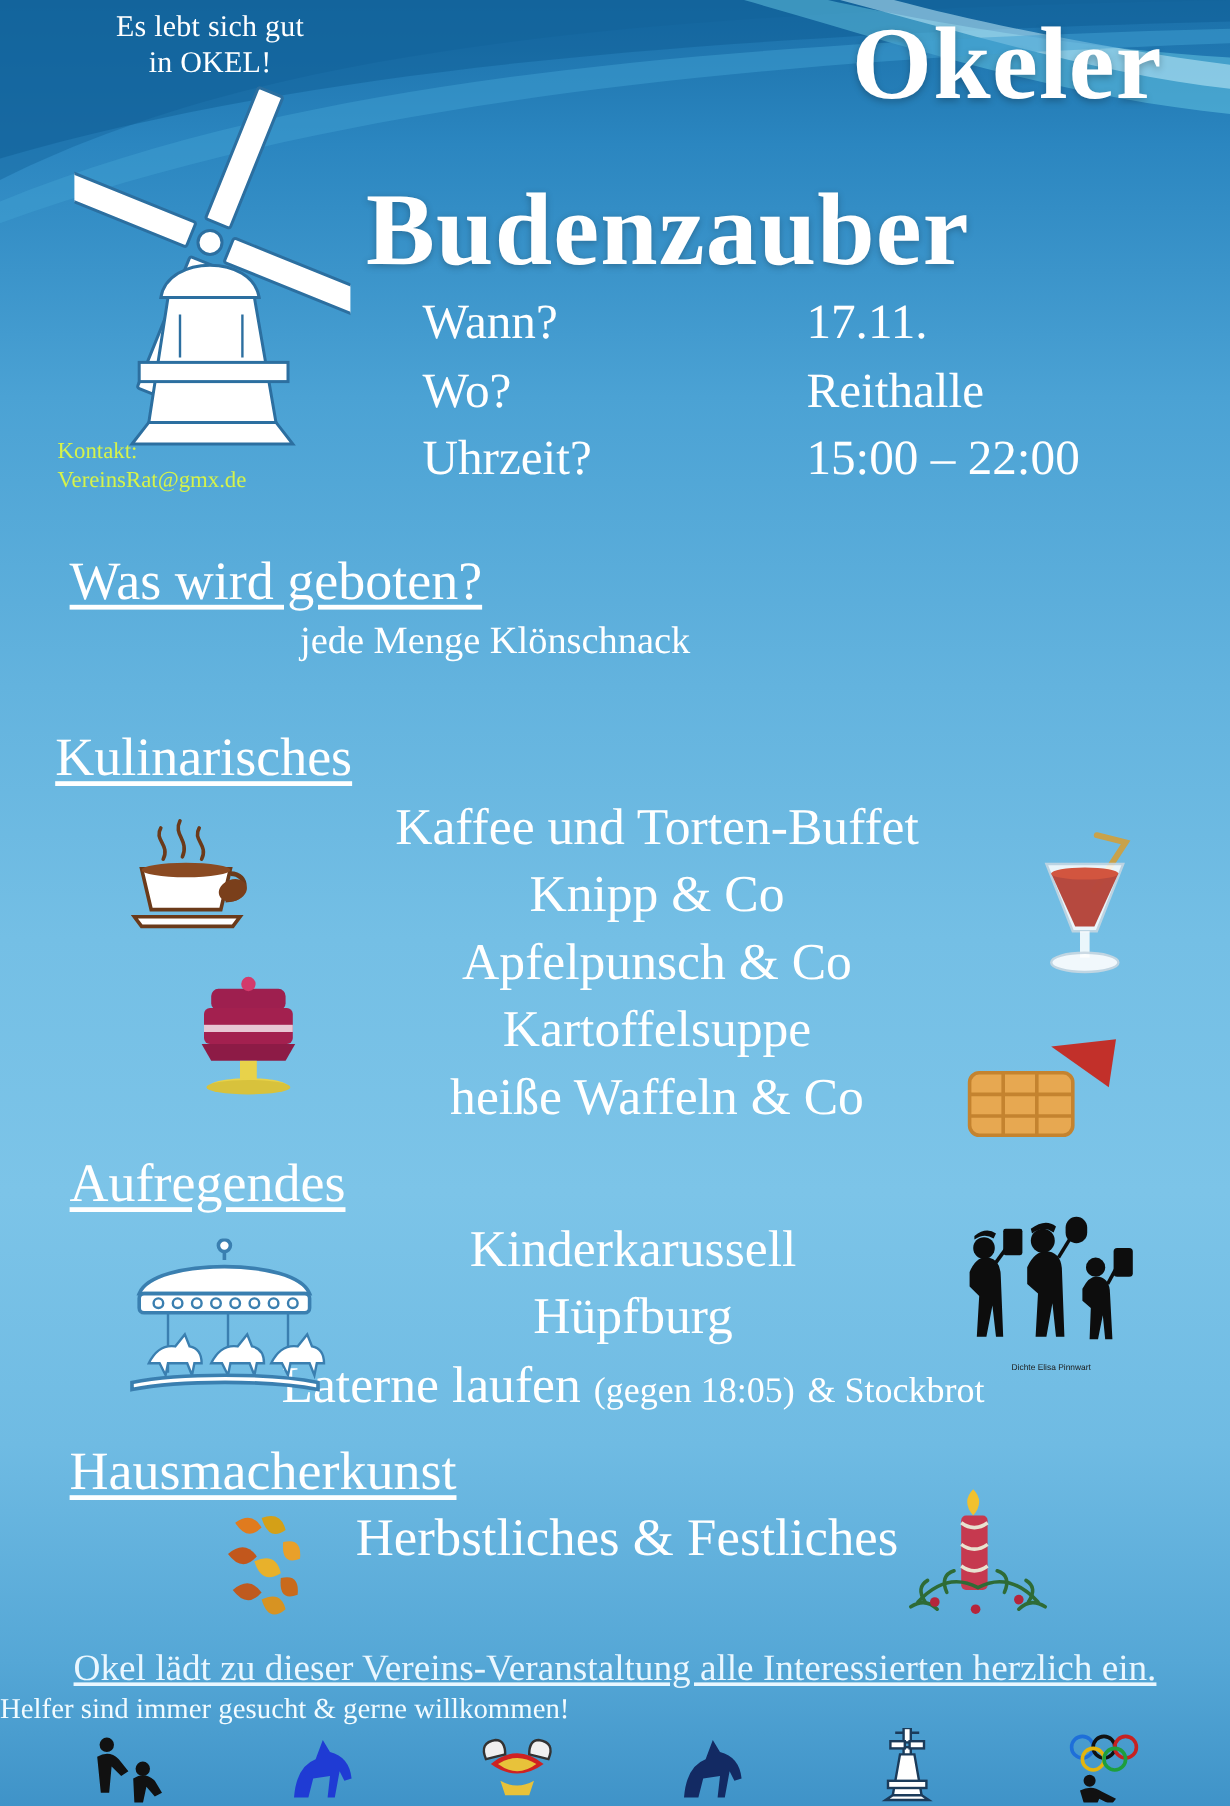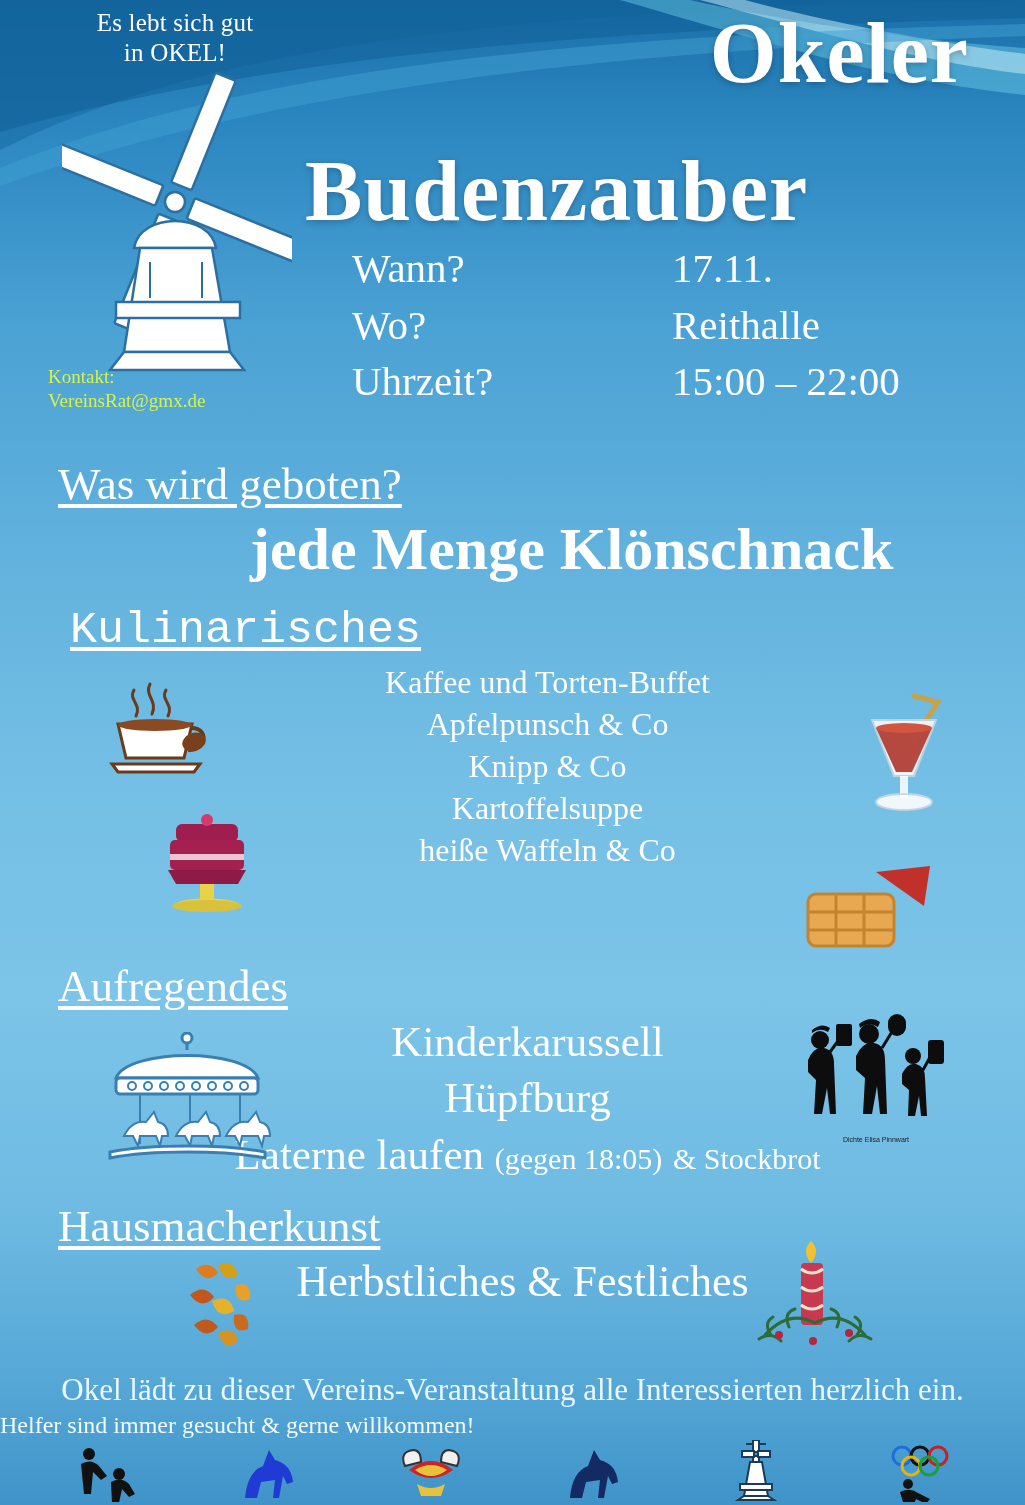--- a/index.html
+++ b/index.html
@@ -104,39 +104,38 @@
 
   
   .section-head {
     position: absolute;
     font-size: 45px;
     text-decoration: underline;
     text-underline-offset: 5px;
     white-space: nowrap;
   }
   .head-offer   { left: 58px;  top: 458px; }
-  .head-food    { left: 70px;  top: 605px; font-family: Liberation Mono, monospace; }
+  .head-food    { left: 46px;  top: 605px; }
   .head-fun     { left: 58px;  top: 960px; }
   .head-craft   { left: 58px;  top: 1200px; }
 
   .offer-line {
     position: absolute;
     left: 250px;
     top: 515px;
-    font-size: 60px;
-    font-weight: bold;
+    font-size: 32px;
   }
 
   .food-list {
     position: absolute;
     left: 0;
     top: 662px;
     width: 1025px;
     text-align: center;
-    font-size: 32px;
+    font-size: 43px;
     line-height: 1.31;
     padding-left: 70px;
     box-sizing: border-box;
   }
 
   .fun-list {
     position: absolute;
     left: 0;
     top: 1014px;
     width: 1025px;
@@ -161,20 +160,21 @@
 
   
   .footer-main {
     position: absolute;
     left: 0;
     top: 1372px;
     width: 1025px;
     text-align: center;
     font-size: 31px;
     color: #eaf7ff;
+    text-decoration: underline;
   }
   .footer-sub {
     position: absolute;
     left: 0;
     top: 1412px;
     width: 1025px;
     text-align: left;
     font-size: 24px;
     color: #f2fbff;
   }
@@ -275,22 +275,22 @@
       <div class="facts-a">15:00 – 22:00</div>
     </div>
   </div>
 
   <div class="section-head head-offer">Was wird geboten?</div>
   <div class="offer-line">jede Menge Klönschnack</div>
 
   <div class="section-head head-food">Kulinarisches</div>
   <div class="food-list">
     <div>Kaffee und Torten-Buffet</div>
+    <div>Knipp &amp; Co</div>
     <div>Apfelpunsch &amp; Co</div>
-    <div>Knipp &amp; Co</div>
     <div>Kartoffelsuppe</div>
     <div>heiße Waffeln &amp; Co</div>
   </div>
 
   <div class="ill ill-coffee">
     <svg viewBox="0 0 120 110" width="120" height="110">
       <g stroke="#6b3a1a" stroke-width="3" fill="none" stroke-linecap="round">
         <path d="M38,18 C32,28 46,32 40,44"></path>
         <path d="M54,12 C48,24 62,28 56,42"></path>
         <path d="M70,18 C64,28 78,32 72,44"></path>

